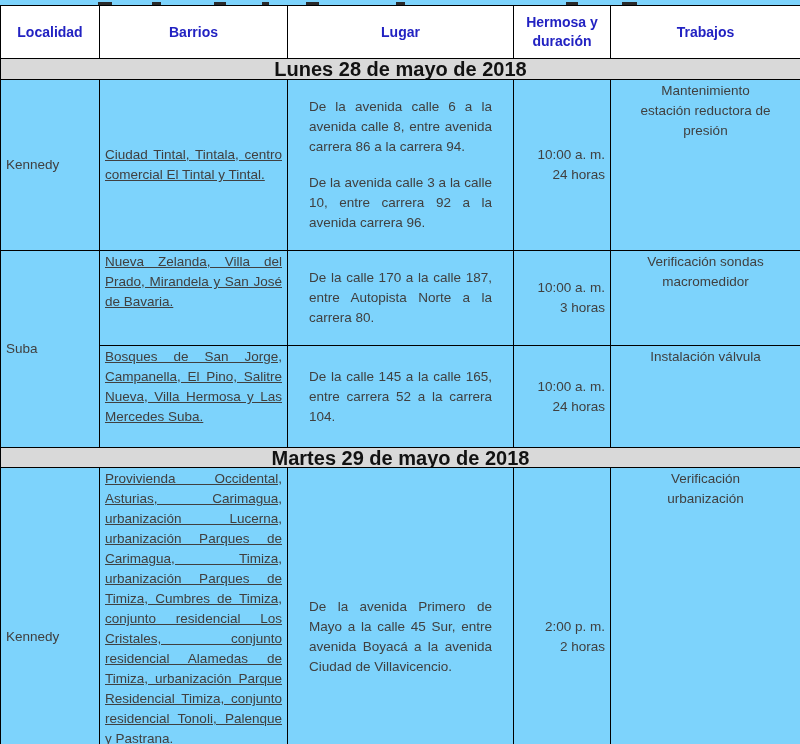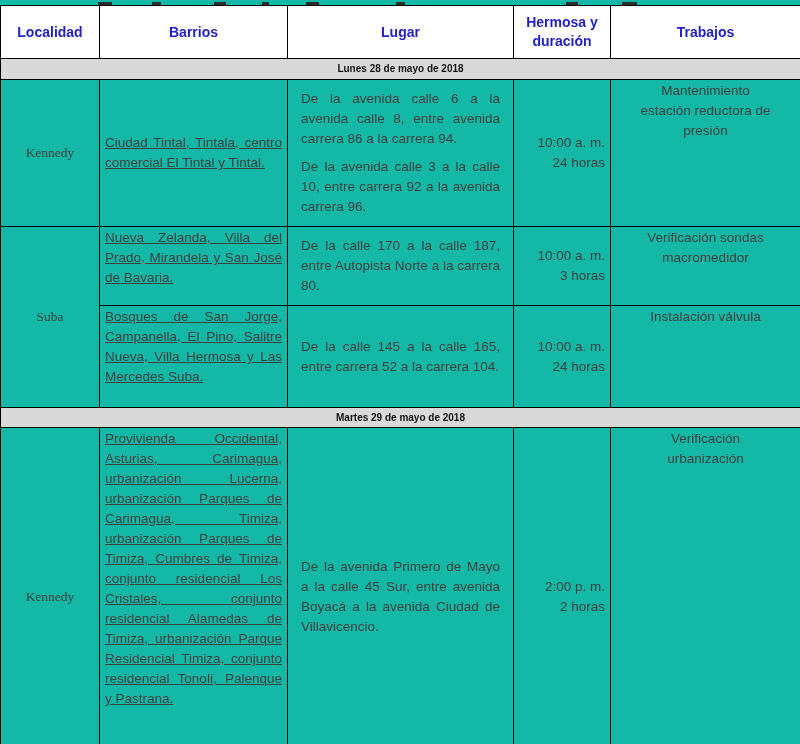--- a/index.html
+++ b/index.html
@@ -1,19 +1,19 @@
 <!DOCTYPE html>
 <html lang="es"><head>
 <meta charset="utf-8">
 <style>
   html,body{margin:0;padding:0;background:#ffffff;}
   .sheet{
     width:800px;height:744px;overflow:hidden;position:relative;
     font-family:"Liberation Sans","DejaVu Sans",sans-serif;
-    color:#404040;background:#14b8a6;
+    color:#404040;background:#7dd3fc;
   }
   
   .clip-strip{height:5px;position:relative;}
   .clip-strip .dash{position:absolute;bottom:0;height:3px;background:#2a2a2a;}
 
   table.sched{border-collapse:collapse;table-layout:fixed;width:800px;}
   .sched th,.sched td{
     border:1px solid #000;
     padding:1px 5px;
     vertical-align:top;
@@ -28,32 +28,32 @@
     font-size:14px;
     line-height:19px;
     text-align:center;
     vertical-align:middle;
     background:#ffffff;
   }
   tr.section-row td{
     background:#D9D9D9;
     color:#121212;
     font-weight:bold;
-    font-size:10px;
+    font-size:20px;
     line-height:18px;
     text-align:center;
     vertical-align:middle;
     padding:0 4px;
   }
-  td.loc{text-align:center;vertical-align:middle;font-family:Liberation Serif, serif;}
+  td.loc{vertical-align:middle;}
   td.just{text-align:justify;text-justify:inter-word;text-decoration:underline;}
   td.vmid{vertical-align:middle;}
   td.time{text-align:right;vertical-align:middle;white-space:nowrap;}
   td.works{text-align:center;vertical-align:top;}
-  td p{margin:8px;text-align:justify;}
+  td p{margin:16px;text-align:justify;}
   
   tr.h-head{height:53px;}
   tr.h-bar1{height:21px;}
   tr.h-k1{height:141px;}
   tr.h-s1{height:61px;}
   tr.h-s2{height:102px;}
   tr.h-bar2{height:20px;}
   tr.h-k2{height:338px;}
 </style>
 </head>

